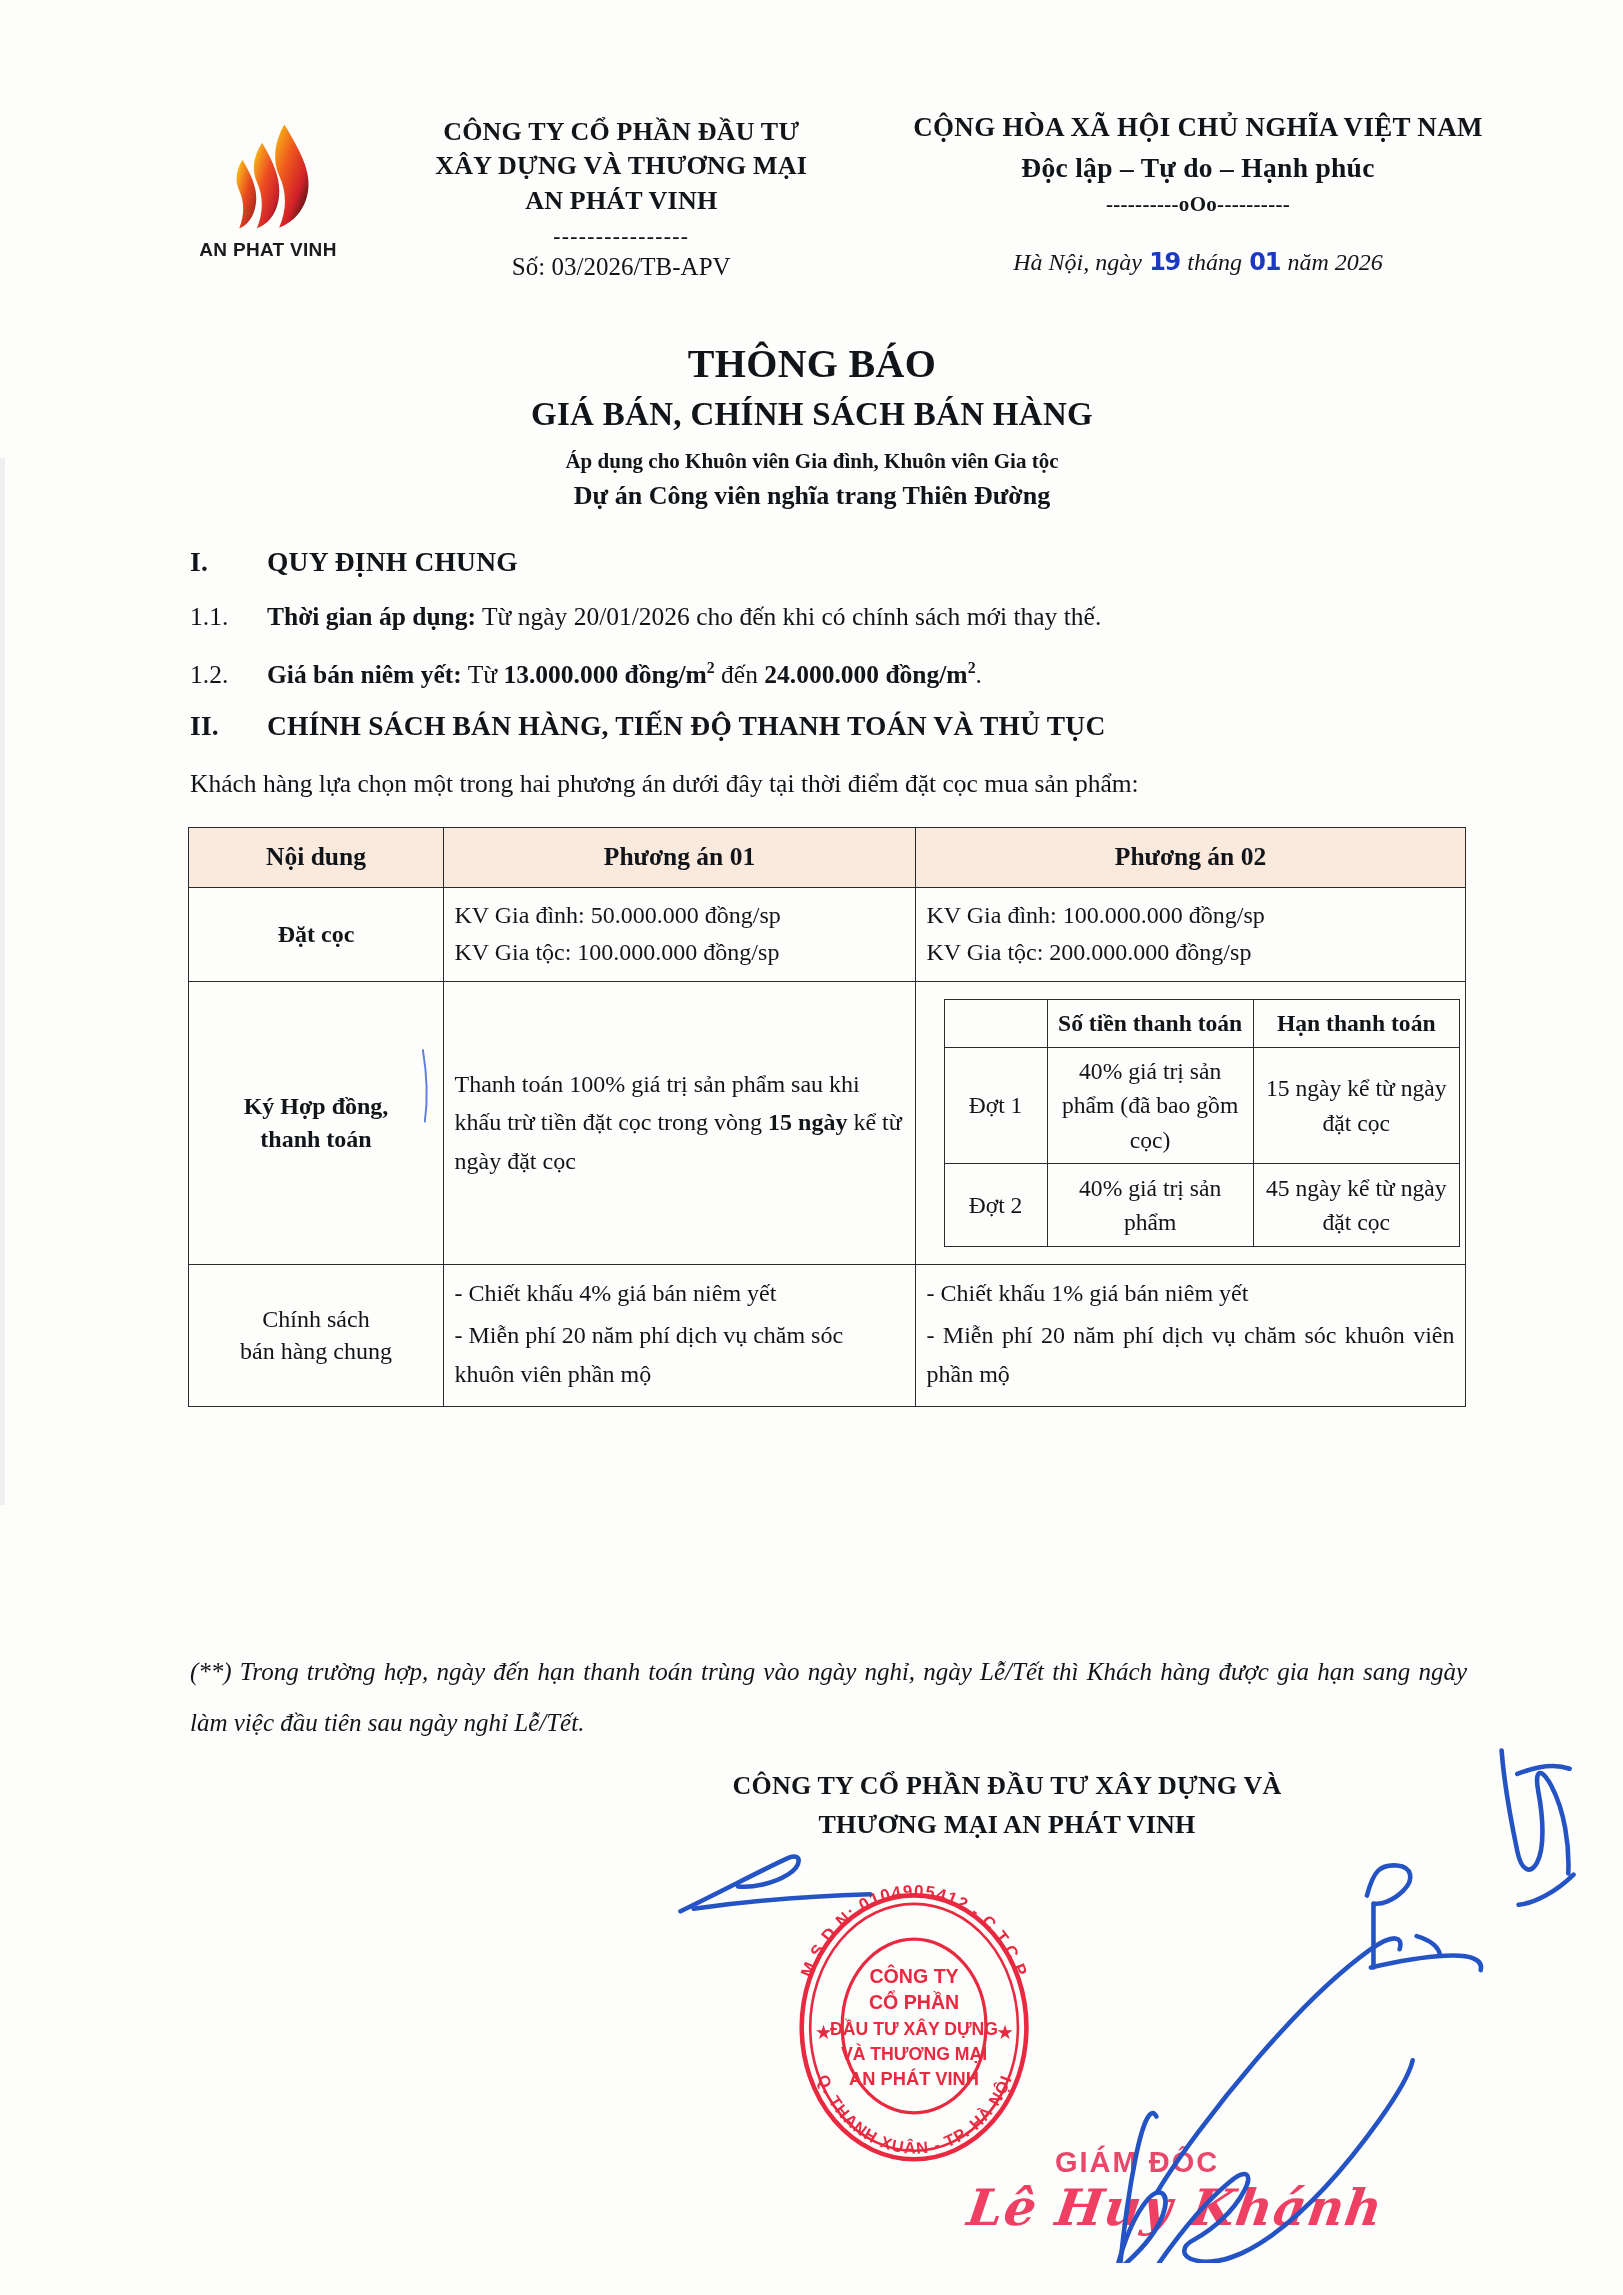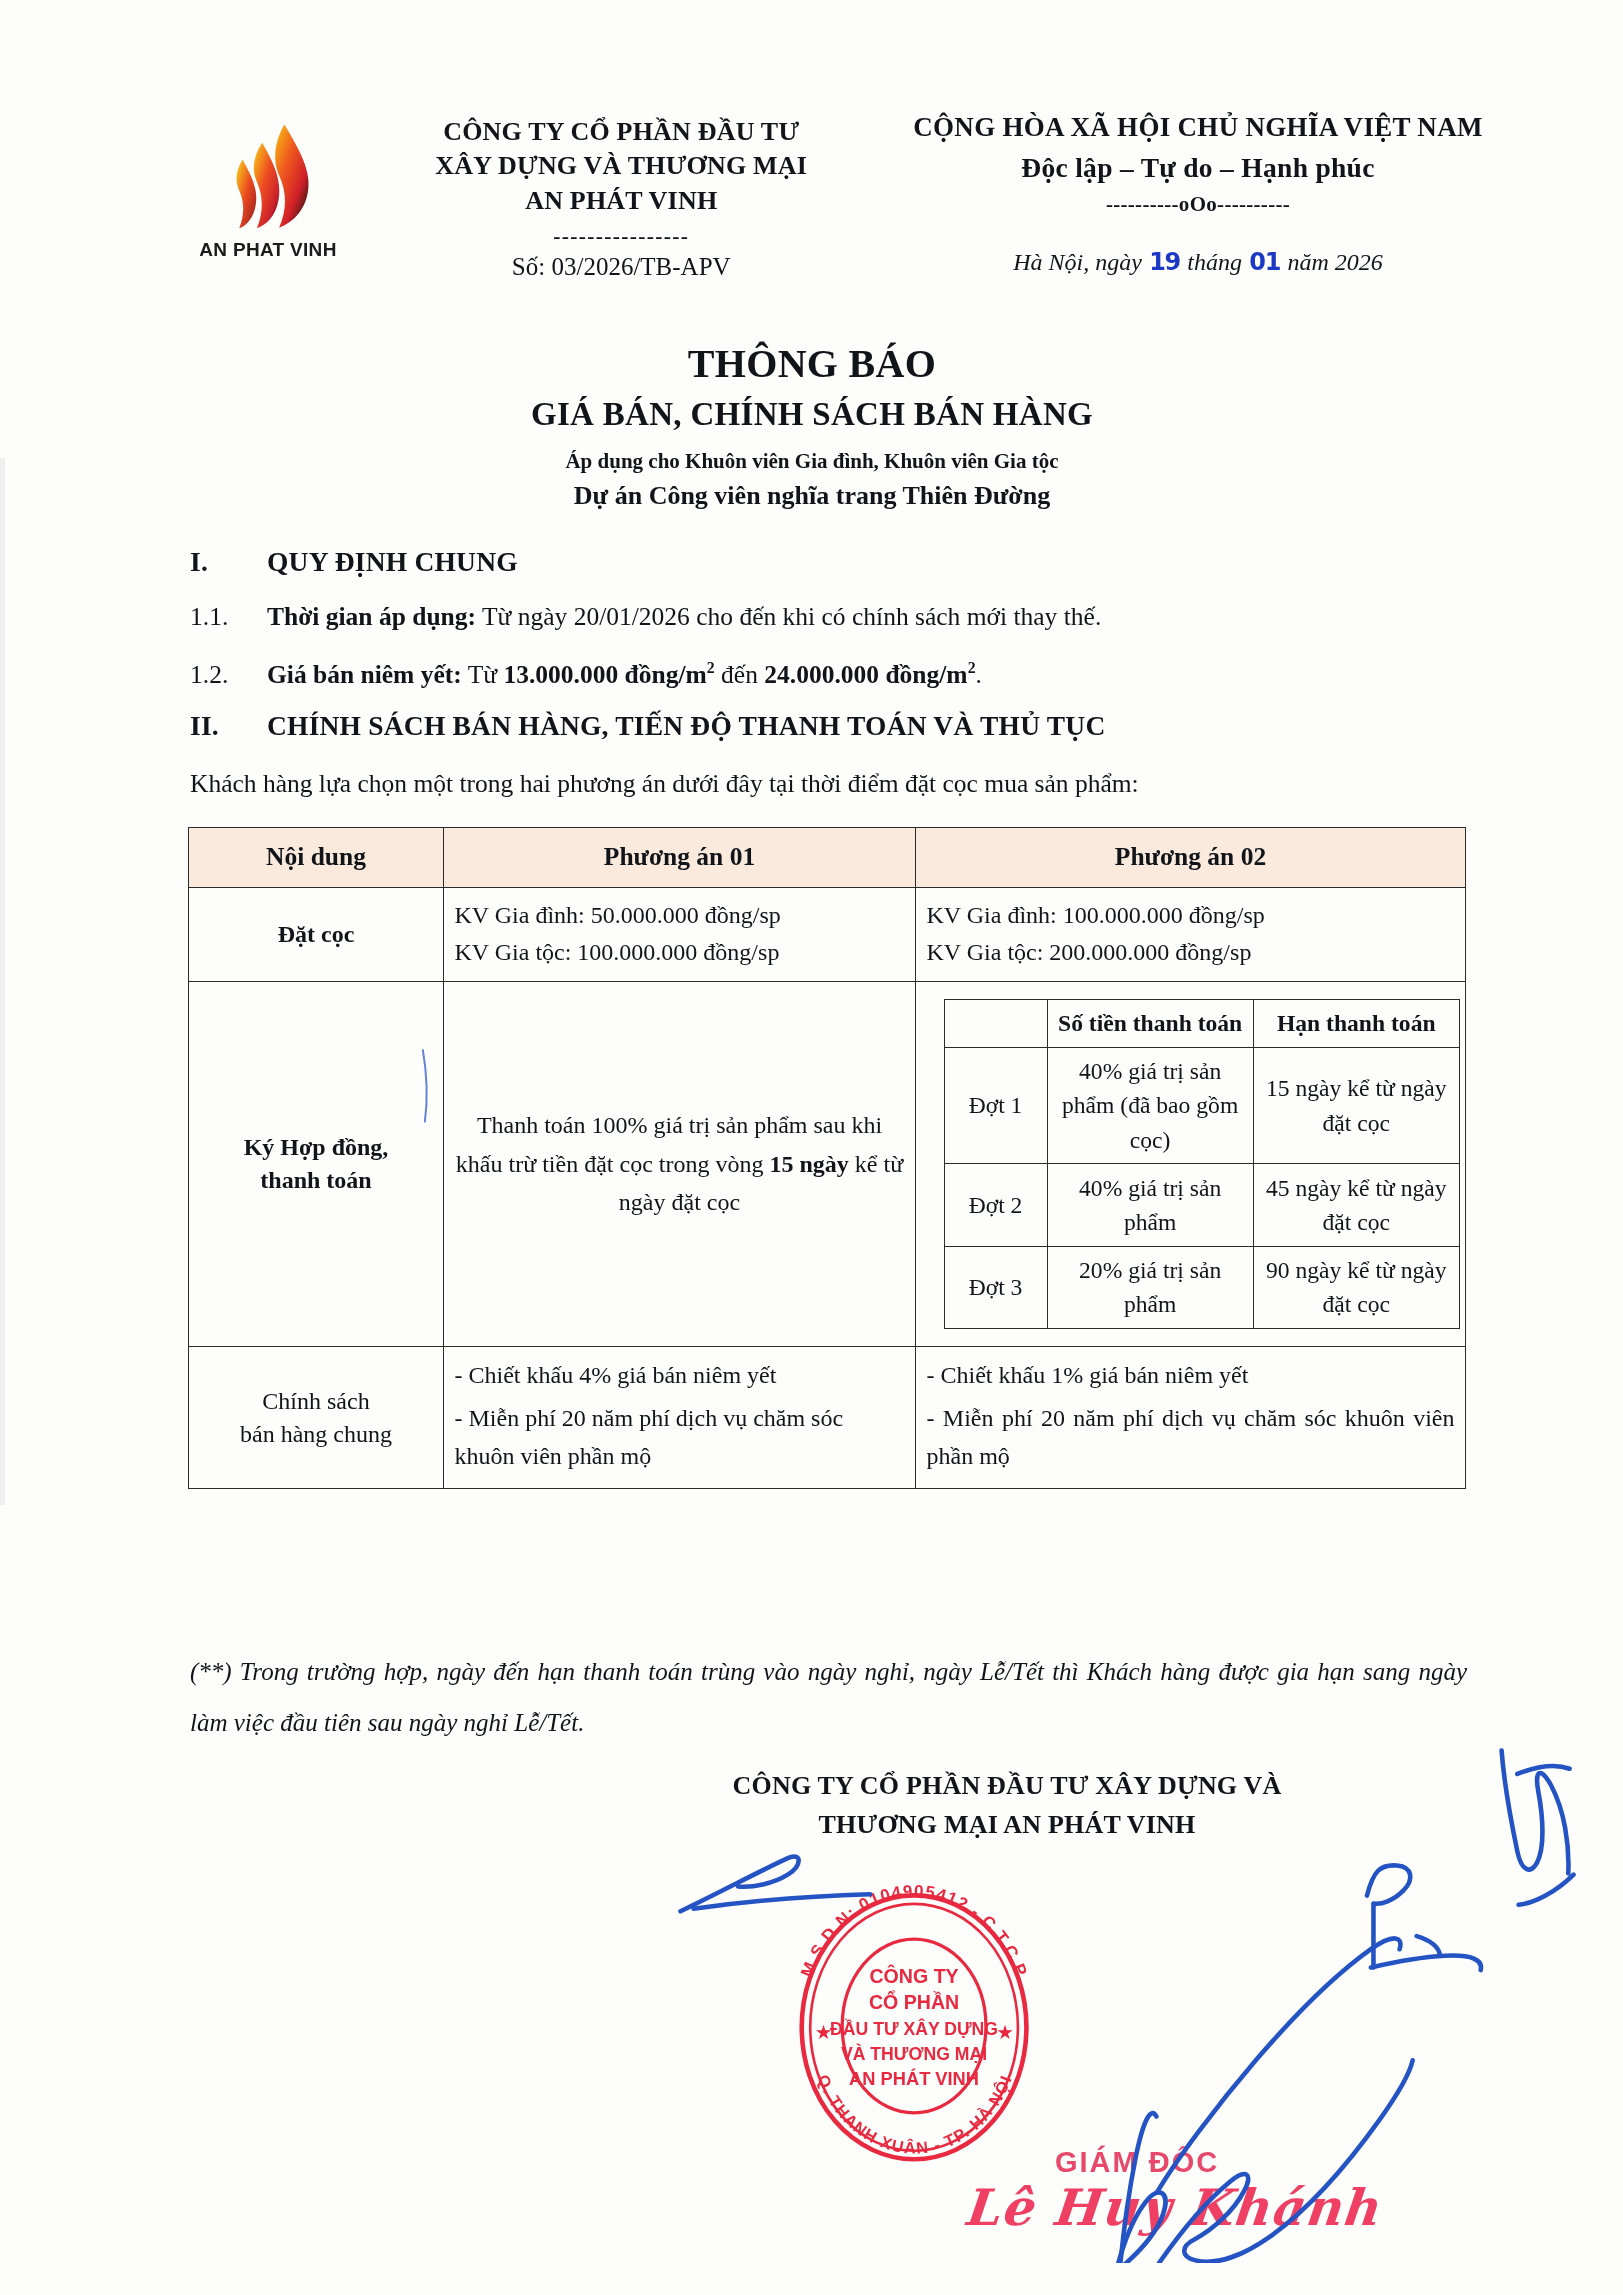--- a/index.html
+++ b/index.html
@@ -202,21 +202,21 @@
   .col-b { width: 472px; }
   .col-c { width: 550px; }
 
   .rowlabel {
     text-align: center;
     font-weight: bold;
     line-height: 1.35;
   }
   .rowlabel.thin { font-weight: normal; }
   .cell-lines { line-height: 1.55; }
-  .cell-center { text-align: center; line-height: 1.6; }
+  .cell-center { text-align: left; line-height: 1.6; }
   .bullets { line-height: 1.6; }
   .bullets div { margin-bottom: 3.9px; }
   .just { text-align: justify; }
 
   
   .nested {
     width: 100%;
     border-collapse: collapse;
     table-layout: fixed;
     font-size: 23.6px;
@@ -454,25 +454,20 @@
               <tr>
                 <td>Đợt 1</td>
                 <td>40% giá trị sản phẩm (đã bao gồm cọc)</td>
                 <td>15 ngày kể từ ngày đặt cọc</td>
               </tr>
               <tr>
                 <td>Đợt 2</td>
                 <td>40% giá trị sản phẩm</td>
                 <td>45 ngày kể từ ngày đặt cọc</td>
               </tr>
-              <tr>
-                <td>Đợt 3</td>
-                <td>20% giá trị sản phẩm</td>
-                <td>90 ngày kể từ ngày đặt cọc</td>
-              </tr>
             </tbody>
           </table>
         </td>
       </tr>
 
       <tr>
         <td class="rowlabel thin">
           <div>Chính sách</div>
           <div>bán hàng chung</div>
         </td>

